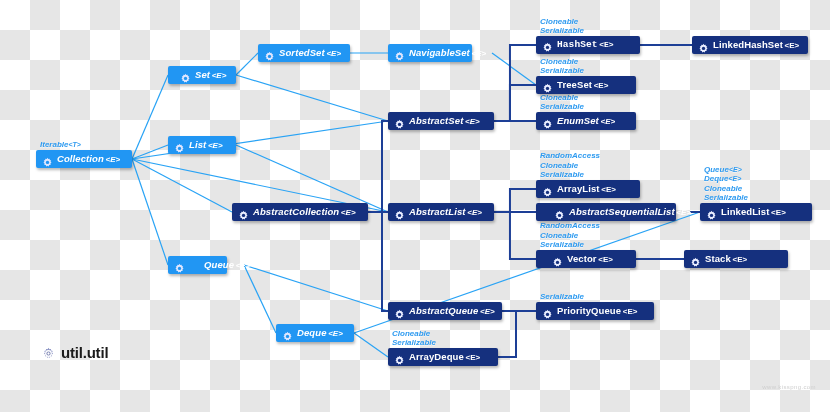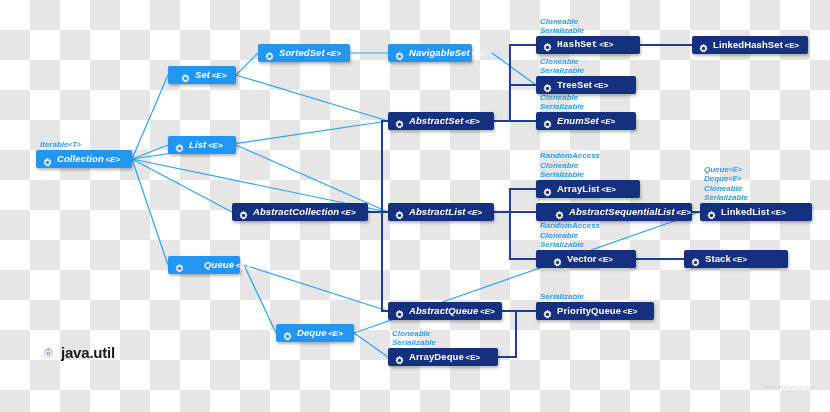--- a/index.html
+++ b/index.html
@@ -164,21 +164,21 @@
           </svg></span>
         <span class="lbl">Set<span class="gen"> &lt;E&gt;</span></span>
       </div>
       <div class="node iface" style="left: 168px; top: 136px; width: 68px;">
         <span class="gear"><svg viewBox="0 0 24 24" width="11" height="11">
             <path fill="#dfe6ff" d="M12 1.6l1.7 2.6 3-.6.4 3 2.9 1-1.2 2.8 2 2.3-2.5 1.7.5 3-3 .3-1.3 2.8L12 18.9l-2.5 1.6-1.3-2.8-3-.3.5-3L3.2 12.7l2-2.3L4 7.6l2.9-1 .4-3 3 .6L12 1.6z"></path>
             <circle cx="12" cy="11.9" r="3.6" fill="#2196f3"></circle>
           </svg></span>
         <span class="lbl">List<span class="gen"> &lt;E&gt;</span></span>
       </div>
-      <div class="node iface" style="left: 168px; top: 256px; width: 72px; gap: 19px;">
+      <div class="node iface" style="left: 168px; top: 256px; width: 59px; gap: 19px;">
         <span class="gear"><svg viewBox="0 0 24 24" width="11" height="11">
             <path fill="#dfe6ff" d="M12 1.6l1.7 2.6 3-.6.4 3 2.9 1-1.2 2.8 2 2.3-2.5 1.7.5 3-3 .3-1.3 2.8L12 18.9l-2.5 1.6-1.3-2.8-3-.3.5-3L3.2 12.7l2-2.3L4 7.6l2.9-1 .4-3 3 .6L12 1.6z"></path>
             <circle cx="12" cy="11.9" r="3.6" fill="#2196f3"></circle>
           </svg></span>
         <span class="lbl">Queue<span class="gen"> &lt;E&gt;</span></span>
       </div>
       <div class="node iface" style="left: 276px; top: 324px; width: 78px;">
         <span class="gear"><svg viewBox="0 0 24 24" width="11" height="11">
             <path fill="#dfe6ff" d="M12 1.6l1.7 2.6 3-.6.4 3 2.9 1-1.2 2.8 2 2.3-2.5 1.7.5 3-3 .3-1.3 2.8L12 18.9l-2.5 1.6-1.3-2.8-3-.3.5-3L3.2 12.7l2-2.3L4 7.6l2.9-1 .4-3 3 .6L12 1.6z"></path>
             <circle cx="12" cy="11.9" r="3.6" fill="#2196f3"></circle>
@@ -220,21 +220,21 @@
           </svg></span>
         <span class="lbl">AbstractList<span class="gen"> &lt;E&gt;</span></span>
       </div>
       <div class="node abs" style="left: 388px; top: 302px; width: 114px;">
         <span class="gear"><svg viewBox="0 0 24 24" width="11" height="11">
             <path fill="#e9edff" d="M12 1.6l1.7 2.6 3-.6.4 3 2.9 1-1.2 2.8 2 2.3-2.5 1.7.5 3-3 .3-1.3 2.8L12 18.9l-2.5 1.6-1.3-2.8-3-.3.5-3L3.2 12.7l2-2.3L4 7.6l2.9-1 .4-3 3 .6L12 1.6z"></path>
             <circle cx="12" cy="11.9" r="3.6" fill="#15307e"></circle>
           </svg></span>
         <span class="lbl">AbstractQueue<span class="gen"> &lt;E&gt;</span></span>
       </div>
-      <div class="node abs" style="left: 536px; top: 203px; width: 156px; padding-left: 18px;">
+      <div class="node abs" style="left: 536px; top: 203px; width: 140px; padding-left: 18px;">
         <span class="gear"><svg viewBox="0 0 24 24" width="11" height="11">
             <path fill="#e9edff" d="M12 1.6l1.7 2.6 3-.6.4 3 2.9 1-1.2 2.8 2 2.3-2.5 1.7.5 3-3 .3-1.3 2.8L12 18.9l-2.5 1.6-1.3-2.8-3-.3.5-3L3.2 12.7l2-2.3L4 7.6l2.9-1 .4-3 3 .6L12 1.6z"></path>
             <circle cx="12" cy="11.9" r="3.6" fill="#15307e"></circle>
           </svg></span>
         <span class="lbl">AbstractSequentialList<span class="gen"> &lt;E&gt;</span></span>
       </div>
       <div class="ifacelist" style="left: 540px; top: 16.6px;">
         <div>Cloneable</div>
         <div>Serializable</div>
       </div>
@@ -341,17 +341,17 @@
       </div>
     </div>
 
   <div id="pkg">
     <span class="gear">
       <svg viewBox="0 0 24 24" width="13" height="13">
         <path fill="#6b74a8" d="M12 8.2a3.8 3.8 0 100 7.6 3.8 3.8 0 000-7.6zm0 6a2.2 2.2 0 110-4.4 2.2 2.2 0 010 4.4z"></path>
         <path fill="#8b93c4" d="M12 1.6l1.6 2.5 2.9-.6.4 2.9 2.8 1-1.2 2.7 1.9 2.2-2.4 1.7.5 2.9-2.9.3-1.2 2.7L12 18.4l-2.4 1.5-1.2-2.7-2.9-.3.5-2.9-2.4-1.7L5.5 10 4.3 7.4l2.8-1 .4-2.9 2.9.6L12 1.6zm0 4.1a6.3 6.3 0 100 12.6 6.3 6.3 0 000-12.6z"></path>
       </svg>
     </span>
-    <span class="pkgname">java.util</span>
+    <span class="pkgname">util.util</span>
   </div>
 
   <div id="watermark">www.kisspng.com</div>
 </div>
 
 </body></html>

